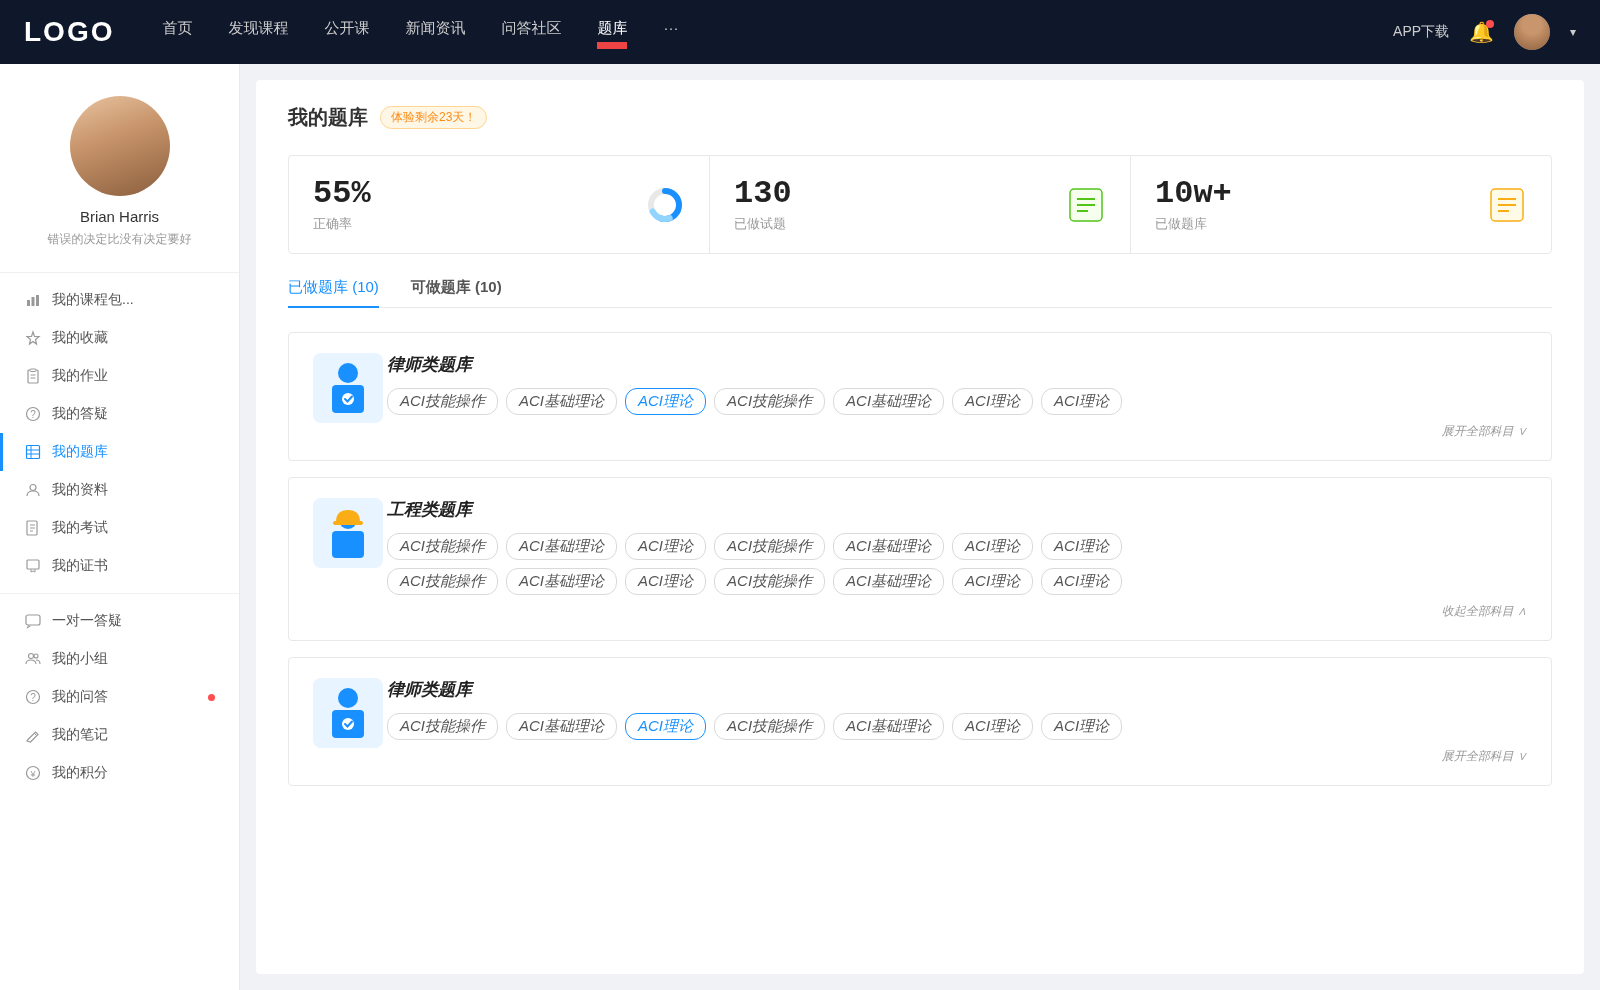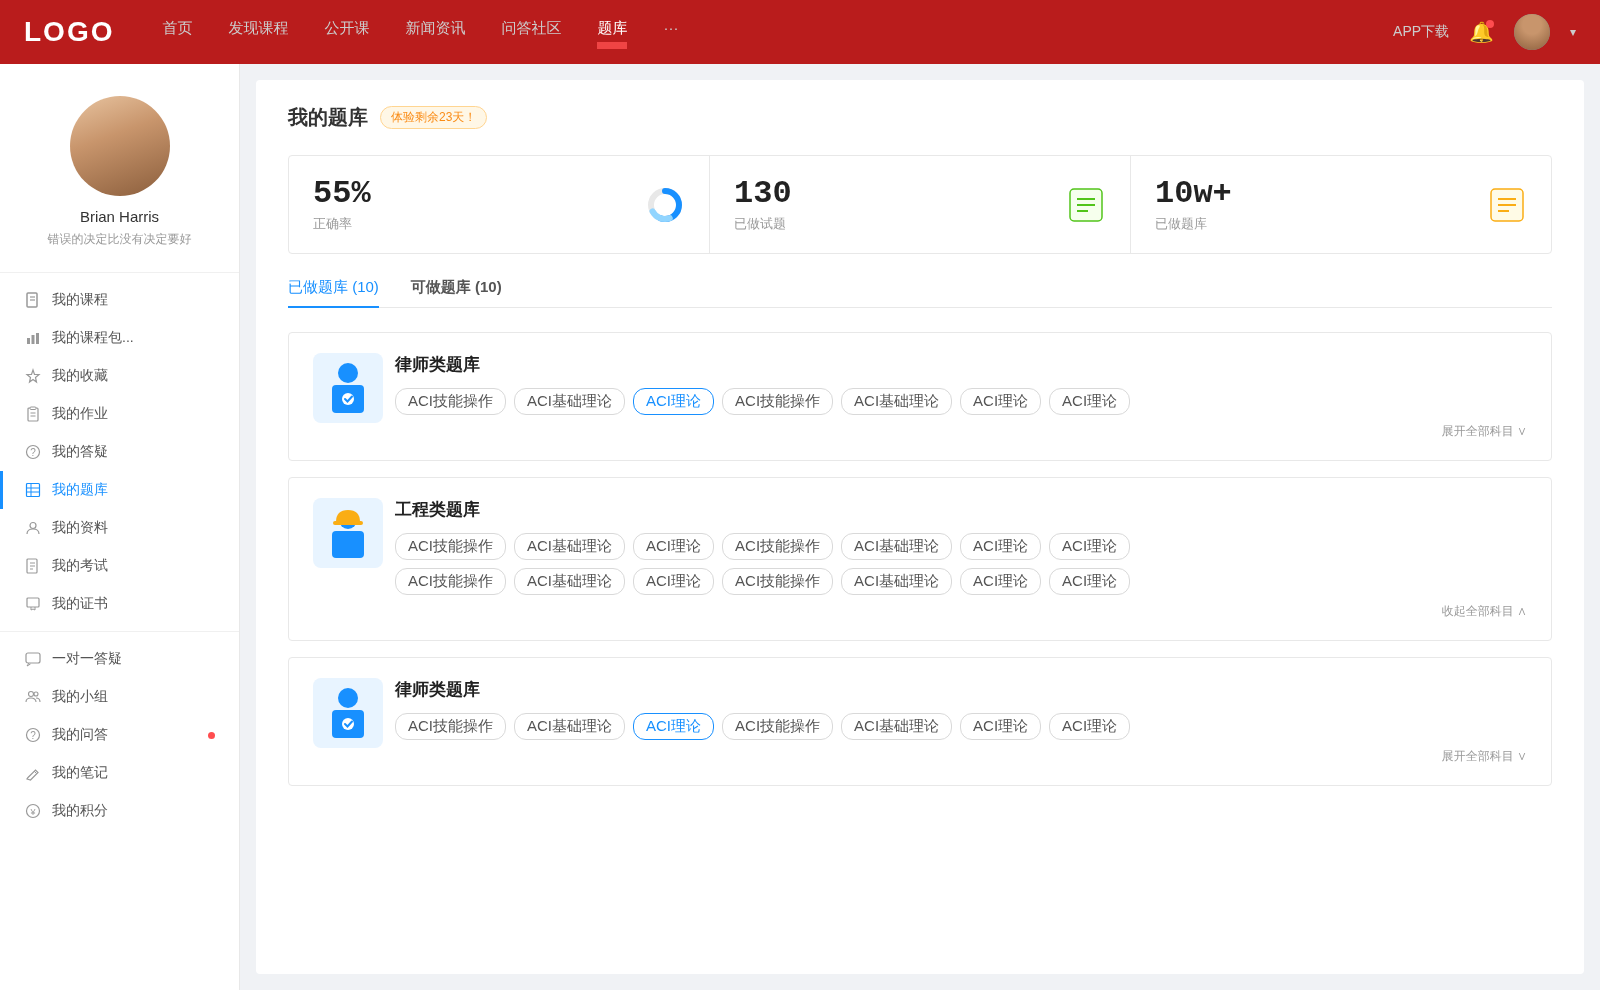--- a/index.html
+++ b/index.html
@@ -1,20 +1,20 @@
 <!DOCTYPE html>
 <html><head>
   <meta charset="utf-8">
   <style>
     * { box-sizing: border-box; margin: 0; padding: 0; }
     body { font-family: -apple-system, BlinkMacSystemFont, 'PingFang SC', 'Microsoft YaHei', sans-serif; background: #f0f2f5; color: #333; }
 
     
     .navbar {
-      background: #b91c1c;
+      background: #0f172a;
       height: 64px;
       display: flex;
       align-items: center;
       padding: 0 24px;
       position: sticky;
       top: 0;
       z-index: 100;
     }
     .nav-logo {
       color: #fff;
@@ -265,21 +265,22 @@
     
     .qbank-card {
       border: 1px solid #e8e8e8;
       border-radius: 4px;
       margin-bottom: 16px;
       padding: 20px 24px;
     }
     .qbank-card-header {
       display: flex;
       align-items: flex-start;
-      gap: 12px;
+      gap: 4px;
+      font-style: italic;
     }
     .qbank-icon-wrap {
       width: 70px; height: 70px;
       background: #e8f4ff;
       border-radius: 8px;
       display: flex; align-items: center; justify-content: center;
       flex-shrink: 0;
     }
     .qbank-body { flex: 1; }
     .qbank-title {
@@ -360,30 +361,20 @@
         <div class="profile-avatar-inner"></div>
       </div>
       <div class="profile-name">Brian Harris</div>
       <div class="profile-motto">错误的决定比没有决定要好</div>
     </div>
     <div class="sidebar-divider"></div>
     <ul class="sidebar-menu">
       <li class="sidebar-item">
         <span class="sidebar-icon">
           <svg width="16" height="16" viewBox="0 0 16 16" fill="none">
-              <rect x="2" y="1" width="10" height="14" rx="1" stroke="#999" stroke-width="1.5"></rect>
-              <line x1="5" y1="5" x2="10" y2="5" stroke="#999" stroke-width="1.2"></line>
-              <line x1="5" y1="8" x2="10" y2="8" stroke="#999" stroke-width="1.2"></line>
-            </svg>
-        </span>
-        <span>我的课程</span>
-      </li>
-      <li class="sidebar-item">
-        <span class="sidebar-icon">
-          <svg width="16" height="16" viewBox="0 0 16 16" fill="none">
               <rect x="2" y="8" width="3" height="6" fill="#999"></rect>
               <rect x="6.5" y="5" width="3" height="9" fill="#999"></rect>
               <rect x="11" y="3" width="3" height="11" fill="#999"></rect>
             </svg>
         </span>
         <span>我的课程包...</span>
       </li>
       <li class="sidebar-item">
         <span class="sidebar-icon">
           <svg width="16" height="16" viewBox="0 0 16 16" fill="none">

